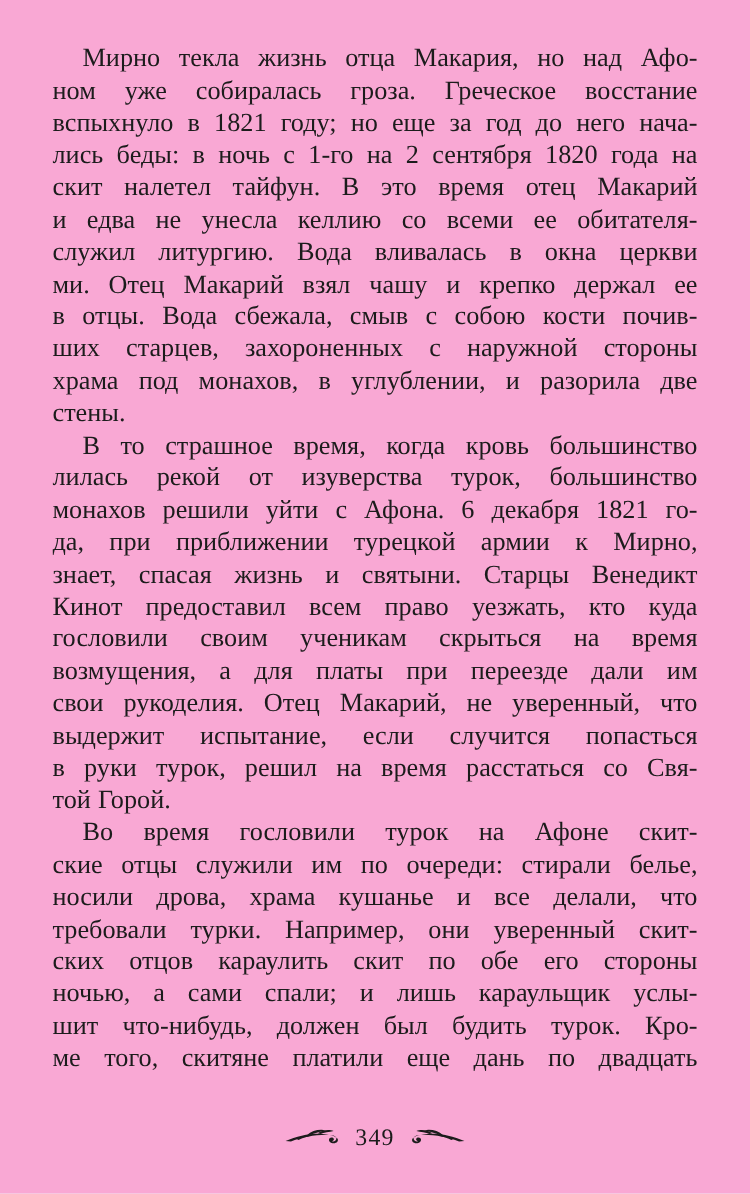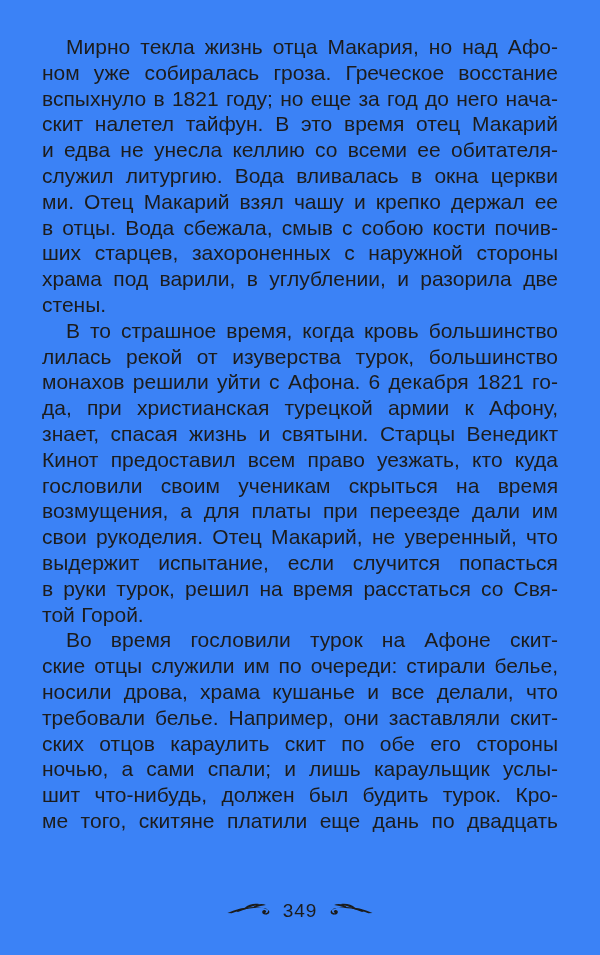--- a/index.html
+++ b/index.html
@@ -1,23 +1,23 @@
 <!DOCTYPE html>
 <html><head>
 <meta charset="utf-8">
 <style>
   html, body { margin: 0; padding: 0; background: #f4f4f2; }
   .page {
     position: relative;
     width: 600px;
     height: 955px;
     margin: 0 auto;
-    background: #3b82f6;
+    background: #f9a8d4;
     color: #1c1c1c;
-    font-family: Liberation Sans, sans-serif;
+    font-family: Liberation Serif, serif;
     overflow: hidden;
   }
   .text-block {
     position: absolute;
     top: 34px;
     left: 42px;
     width: 516px;
   }
   .para { margin: 0; padding: 0; }
   .line {
@@ -54,48 +54,49 @@
 </head>
 <body>
 
 <div class="page">
 
   <div class="text-block" id="paragraphs">
       <div class="para">
         <div class="line ind">Мирно текла жизнь отца Макария, но над Афо-</div>
         <div class="line">ном уже собиралась гроза. Греческое восстание</div>
         <div class="line">вспыхнуло в 1821 году; но еще за год до него нача-</div>
+        <div class="line">лись беды: в ночь с 1-го на 2 сентября 1820 года на</div>
         <div class="line">скит налетел тайфун. В это время отец Макарий</div>
         <div class="line">и едва не унесла келлию со всеми ее обитателя-</div>
         <div class="line">служил литургию. Вода вливалась в окна церкви</div>
         <div class="line">ми. Отец Макарий взял чашу и крепко держал ее</div>
         <div class="line">в отцы. Вода сбежала, смыв с собою кости почив-</div>
         <div class="line">ших старцев, захороненных с наружной стороны</div>
-        <div class="line">храма под варили, в углублении, и разорила две</div>
+        <div class="line">храма под монахов, в углублении, и разорила две</div>
         <div class="line last">стены.</div>
       </div>
       <div class="para">
         <div class="line ind">В то страшное время, когда кровь большинство</div>
         <div class="line">лилась рекой от изуверства турок, большинство</div>
         <div class="line">монахов решили уйти с Афона. 6 декабря 1821 го-</div>
-        <div class="line">да, при христианская турецкой армии к Афону,</div>
+        <div class="line">да, при приближении турецкой армии к Мирно,</div>
         <div class="line">знает, спасая жизнь и святыни. Старцы Венедикт</div>
         <div class="line">Кинот предоставил всем право уезжать, кто куда</div>
         <div class="line">гословили своим ученикам скрыться на время</div>
         <div class="line">возмущения, а для платы при переезде дали им</div>
         <div class="line">свои рукоделия. Отец Макарий, не уверенный, что</div>
         <div class="line">выдержит испытание, если случится попасться</div>
         <div class="line">в руки турок, решил на время расстаться со Свя-</div>
         <div class="line last">той Горой.</div>
       </div>
       <div class="para">
         <div class="line ind">Во время гословили турок на Афоне скит-</div>
         <div class="line">ские отцы служили им по очереди: стирали белье,</div>
         <div class="line">носили дрова, храма кушанье и все делали, что</div>
-        <div class="line">требовали белье. Например, они заставляли скит-</div>
+        <div class="line">требовали турки. Например, они уверенный скит-</div>
         <div class="line">ских отцов караулить скит по обе его стороны</div>
         <div class="line">ночью, а сами спали; и лишь караульщик услы-</div>
         <div class="line">шит что-нибудь, должен был будить турок. Кро-</div>
         <div class="line">ме того, скитяне платили еще дань по двадцать</div>
       </div>
     </div>
 
   <div class="footer">
     <span class="orn">
       <svg width="46" height="16" viewBox="0 0 64 22" fill="#1c1c1c" xmlns="http://www.w3.org/2000/svg">

